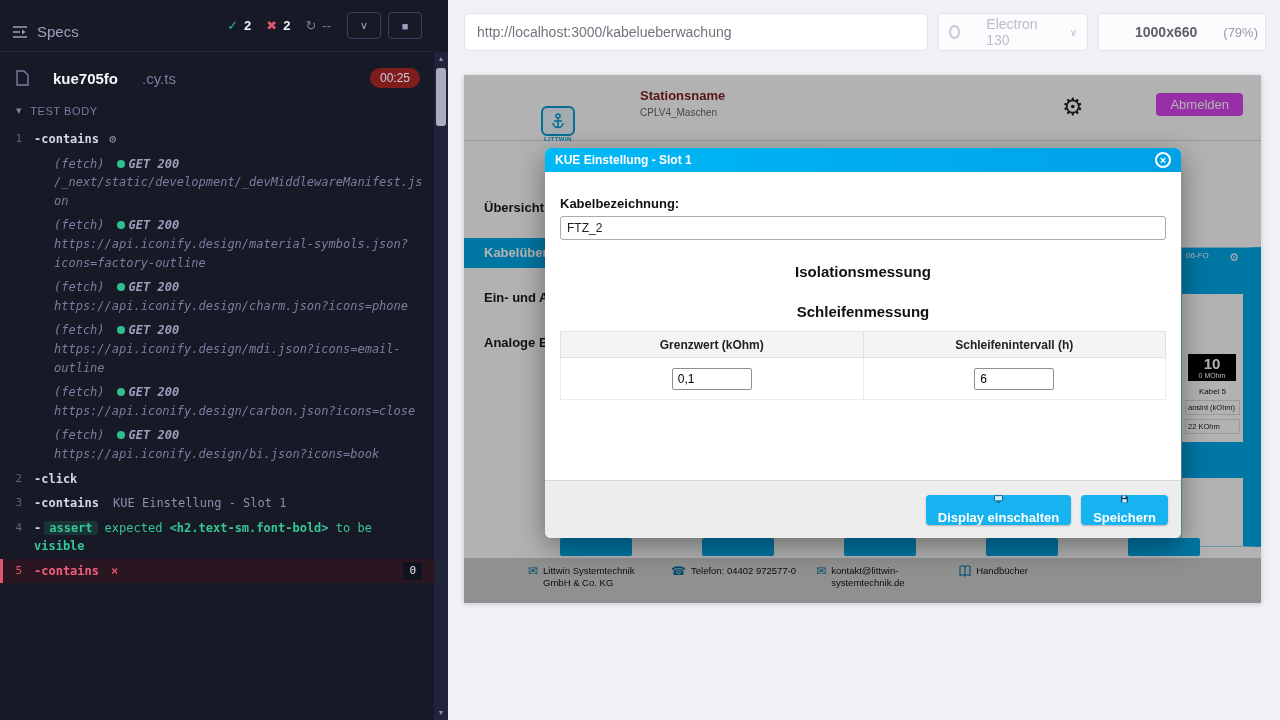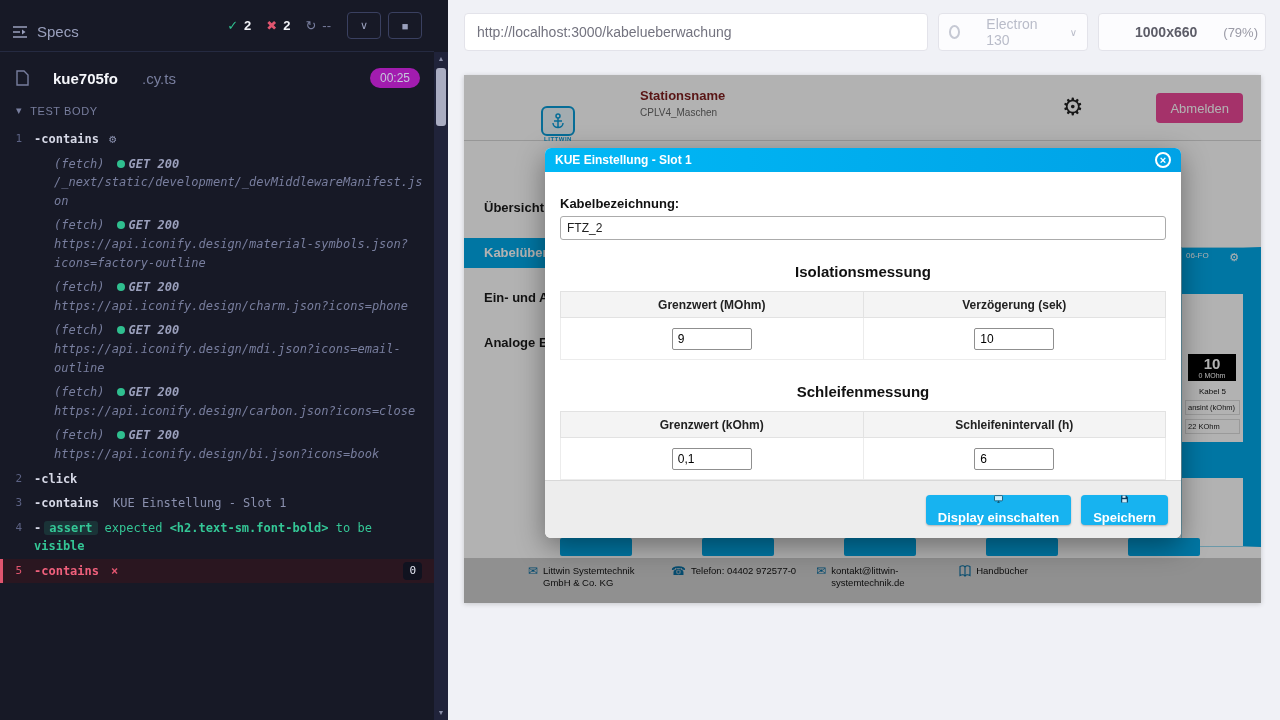--- a/index.html
+++ b/index.html
@@ -14,21 +14,21 @@
   .stats { display:flex; gap:15px; margin-left:auto; margin-right:16px; align-items:center; }
   .stat { display:flex; gap:6px; align-items:center; font-size:13px; font-weight:bold; color:#f2f3f8; }
   .stat .ic { font-weight:normal; font-size:13px; }
   .ic-pass { color:#2fbf8f; } .ic-fail { color:#e0556f; } .ic-pend { color:#787e9e; }
   .stat.pending { color:#787e9e; font-weight:normal; }
   .rep-actions { display:flex; gap:7px; }
   .rep-actions .sq-btn { width:34px; height:27px; background:transparent; border:1px solid #3a4060; border-radius:4px; color:#9aa0bd; font-size:11px; display:flex; align-items:center; justify-content:center; cursor:pointer; }
   .spec-row { display:flex; align-items:center; gap:24px; padding:16px 14px 8px 16px; }
   .spec-name { font-size:15px; font-weight:bold; color:#f5f6fa; }
   .spec-ext { font-size:15px; color:#787e9e; }
-  .time-badge { margin-left:auto; background:#a21caf; color:#c5c8da; font-size:12px; border-radius:12px; padding:3px 10px; }
+  .time-badge { margin-left:auto; background:#7f1d1d; color:#c5c8da; font-size:12px; border-radius:12px; padding:3px 10px; }
   .testbody { display:flex; align-items:center; gap:8px; padding:8px 14px 6px 16px; color:#787e9e; font-size:11px; letter-spacing:.6px; }
   .commands { font-family:"DejaVu Sans Mono", monospace; font-size:12px; padding-top:4px; }
   .cmd-row { display:flex; align-items:flex-start; padding:3px 0; cursor:pointer; }
   .cmd-num { width:34px; min-width:34px; text-align:right; padding-right:12px; color:#5c6284; font-size:11px; padding-top:2px; }
   .cmd-body { flex:1; padding-right:10px; line-height:1.55; }
   .cmd-name { color:#d6d8e6; font-weight:bold; }
   .cmd-arg { color:#8a90ae; margin-left:14px; }
   .row-gear { color:#8a90ae; margin-left:10px; font-style:normal; font-size:12px; }
   .fetch .cmd-body { padding-left:20px; font-style:italic; color:#787e9e; }
   .fetch-status { font-weight:bold; color:#9ba0bc; }
@@ -65,21 +65,21 @@
   .aut { position:absolute; left:16px; top:75px; width:797px; height:528px; background:#fff; box-shadow:0 1px 5px rgba(0,0,0,.18); }
   .app { position:absolute; inset:0; overflow:hidden; background:#fff; }
   .app-header { position:absolute; top:0; left:0; right:0; height:66px; background:#fff; border-bottom:1px solid #d8d8d8; }
   .app-logo { position:absolute; left:74px; top:31px; width:40px; text-align:center; z-index:1; }
   .logo-badge { width:34px; height:30px; margin:0 auto; border:2px solid #0a9cd8; border-radius:6px; background:#eaf6fc; display:flex; align-items:center; justify-content:center; }
   .logo-text { font-size:6px; font-weight:bold; color:#0a9cd8; letter-spacing:.5px; }
   .station { position:absolute; left:176px; top:13px; }
   .station-label { font-size:13px; font-weight:bold; color:#7f1d1d; }
   .station-value { font-size:10px; color:#666; margin-top:4px; }
   .app-gear { position:absolute; left:598px; top:18px; font-size:24px; color:#222; cursor:pointer; }
-  .logout-btn { position:absolute; right:18px; top:18px; height:30px; padding:0 14px; background:#ec4899; color:#fff; border:none; border-radius:4px; font-size:13px; cursor:pointer; }
+  .logout-btn { position:absolute; right:18px; top:18px; height:23px; padding:0 14px; background:#d946ef; color:#fff; border:none; border-radius:4px; font-size:13px; cursor:pointer; }
   .app-nav { position:absolute; top:118px; left:0; width:170px; }
   .nav-item { height:30px; line-height:30px; padding-left:20px; margin-bottom:15px; font-weight:bold; font-size:13px; color:#1a1a1a; white-space:nowrap; cursor:pointer; }
   .nav-item.active { background:#00a9ea; color:#fff; }
   .slot { position:absolute; right:0; top:172px; width:80px; height:300px; background:#fff; border:1px solid #9adbf2; border-right:18px solid #00a9ea; }
   .slot-head { height:46px; background:#00a9ea; color:#fff; font-size:8px; padding:3px 4px; }
   .slot-gear { float:right; font-size:11px; color:#fff; }
   .black-box { margin:60px 4px 0 6px; width:48px; background:#000; color:#fff; text-align:center; padding:2px 0; }
   .bb-val { font-size:15px; font-weight:bold; line-height:16px; }
   .bb-unit { font-size:7px; }
   .slot-cable { font-size:8px; color:#111; text-align:center; margin-top:6px; }
@@ -346,32 +346,20 @@
     <div class="modal">
       <div class="modal-header">
         <span>KUE Einstellung - Slot 1</span>
         <span class="modal-close">×</span>
       </div>
       <div class="modal-body">
         <label class="field-label">Kabelbezeichnung:</label>
         <input class="text-input" value="FTZ_2" style="">
 
         <div class="section-title">Isolationsmessung</div>
-        <table class="meas">
-          <tbody>
-              <tr>
-            <th style="width:50%">Grenzwert (MOhm)</th>
-            <th style="width:50%">Verzögerung (sek)</th>
-          </tr>
-          <tr>
-            <td><input class="cell-input" value="9" style=""></td>
-            <td><input class="cell-input" value="10" style=""></td>
-          </tr>
-        </tbody>
-          </table>
 
         <div class="section-title">Schleifenmessung</div>
         <table class="meas">
           <tbody>
               <tr>
             <th style="width:50%">Grenzwert (kOhm)</th>
             <th style="width:50%">Schleifenintervall (h)</th>
           </tr>
           <tr>
             <td><input class="cell-input" value="0,1" style=""></td>

